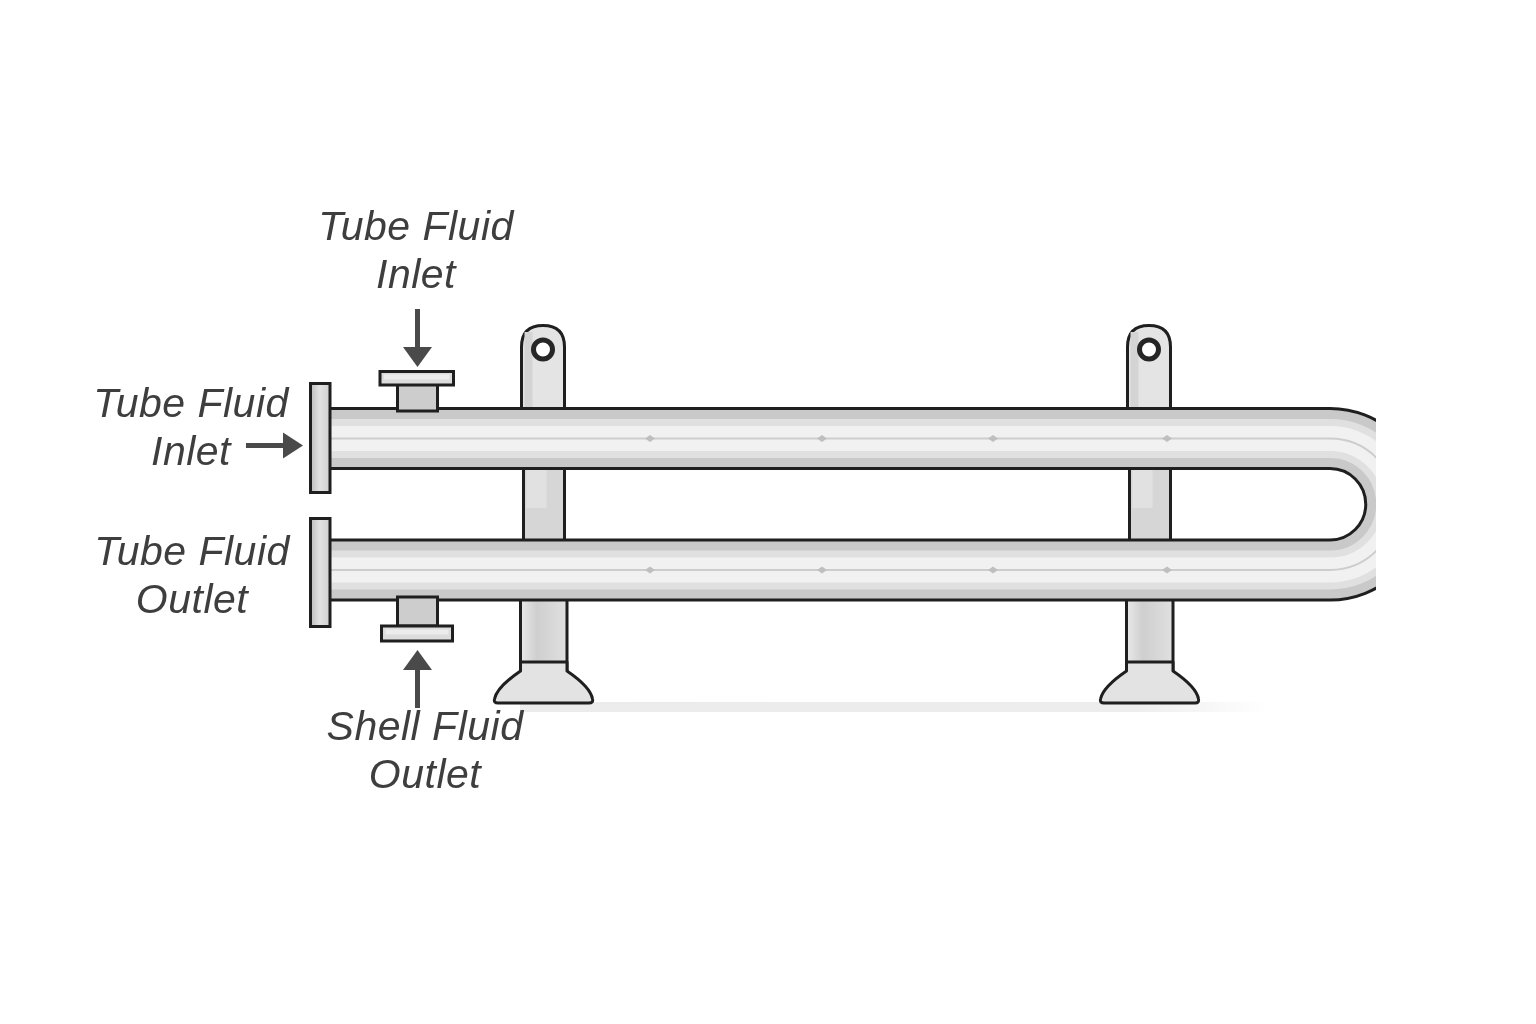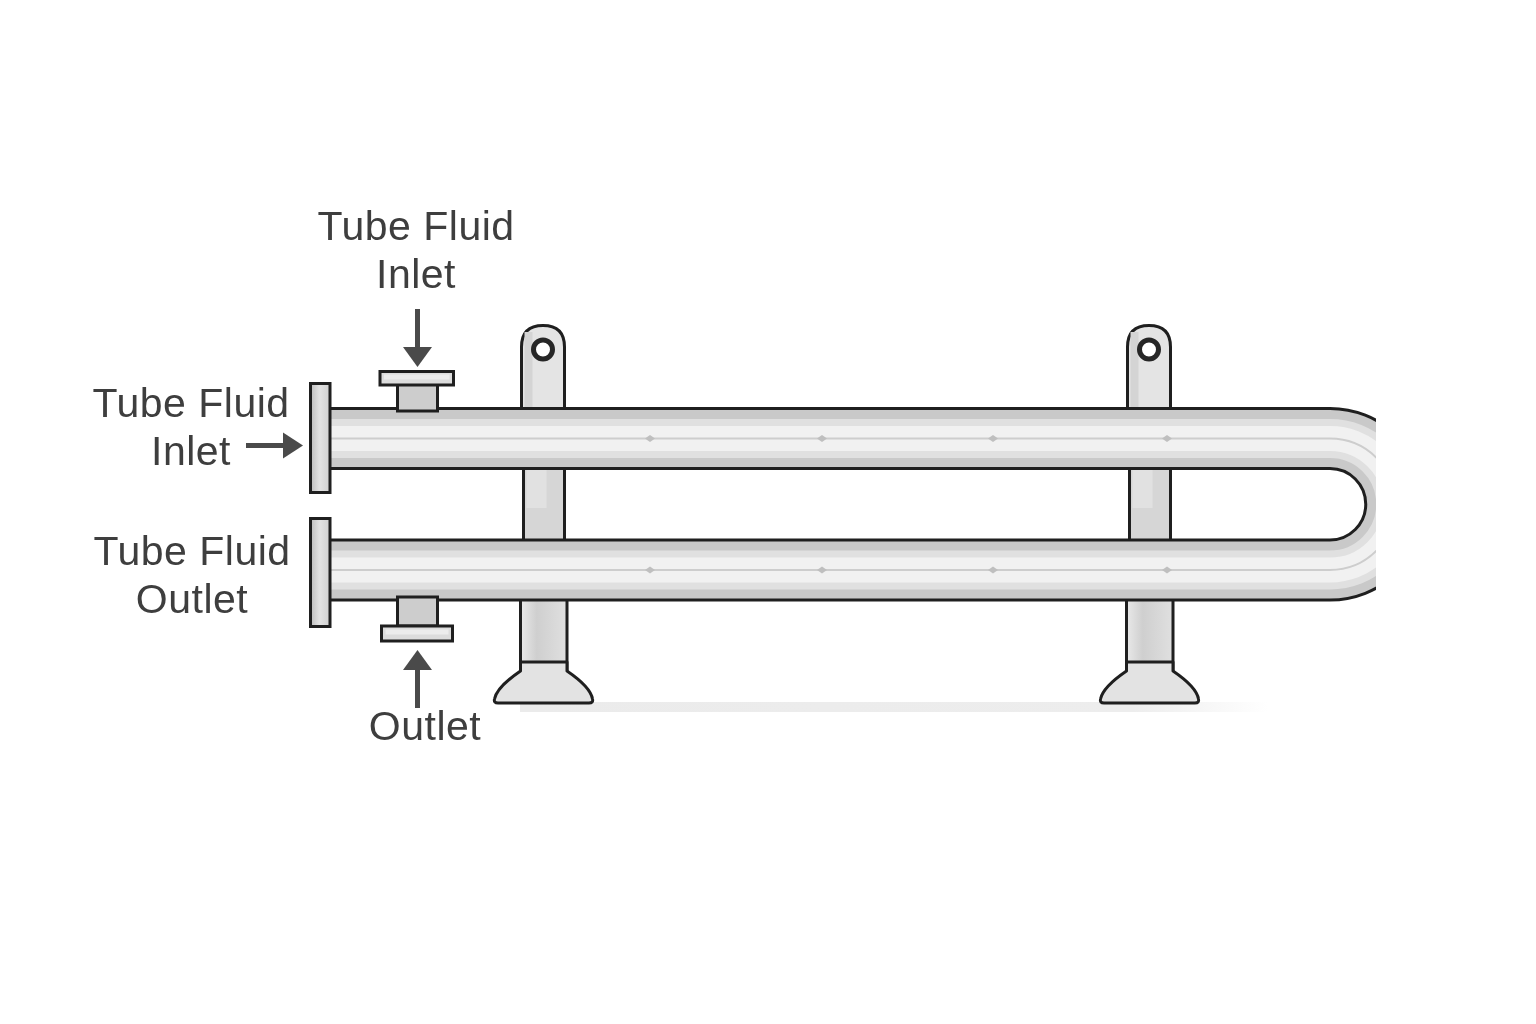--- a/index.html
+++ b/index.html
@@ -2,20 +2,21 @@
 <html><head>
 <meta charset="utf-8">
 <style>
   html,body{margin:0;padding:0;background:#ffffff;}
   .stage{
     position:relative;
     width:1376px;height:1024px;
     background:#ffffff;
     overflow:hidden;
     font-family:"Liberation Sans", sans-serif;
+    font-style:italic;
   }
   .stage svg{position:absolute;left:0;top:0;}
   .label{
     position:absolute;
     text-align:center;
     color:#3e3e3e;
     font-size:41px;
     line-height:48px;
     font-weight:400;
     letter-spacing:0.5px;
@@ -128,16 +129,17 @@
     <div>Tube Fluid</div>
     <div>Inlet</div>
   </div>
 
   <div class="label" style="left:56px;top:527px;width:272px">
     <div>Tube Fluid</div>
     <div>Outlet</div>
   </div>
 
   <div class="label" style="left:289px;top:702px;width:272px">
+    <div>Shell Fluid</div>
     <div>Outlet</div>
   </div>
 
 </div>
 
 </body></html>

